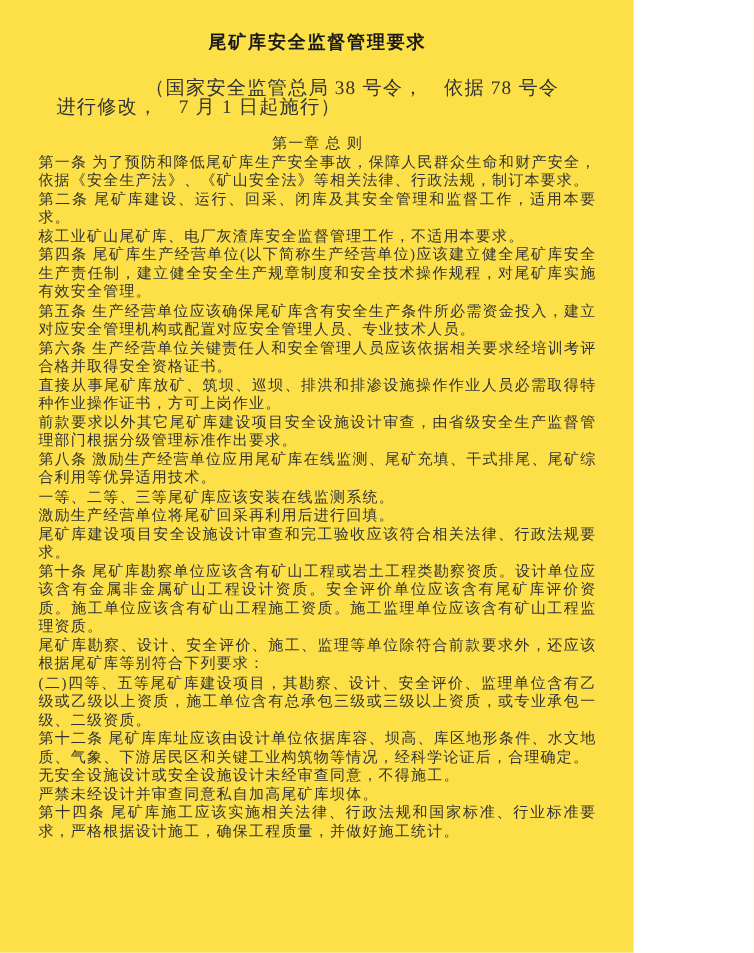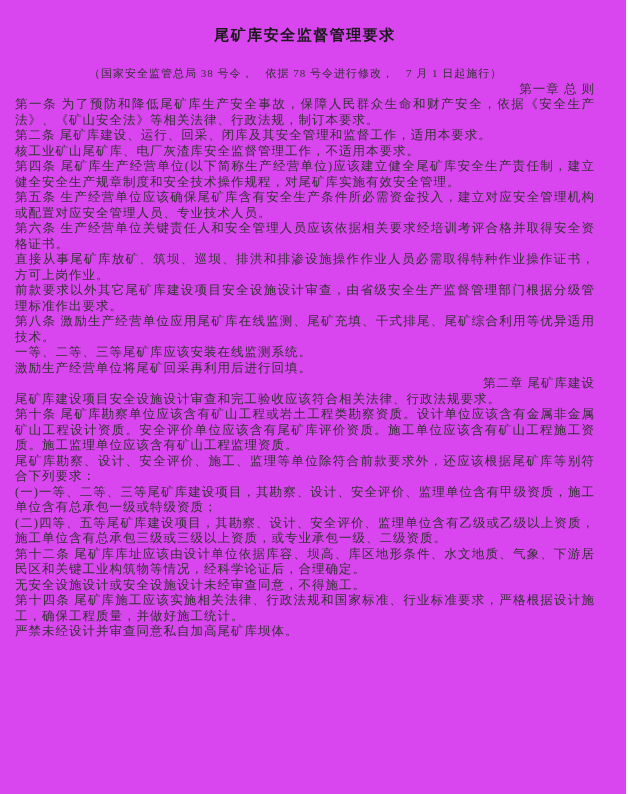--- a/index.html
+++ b/index.html
@@ -9,51 +9,51 @@
   }
   body {
     width: 628px;
     height: 794px;
     overflow: hidden;
     font-family: "Liberation Serif", "DejaVu Serif", serif;
     color: #333333;
   }
   .page {
     box-sizing: border-box;
-    width: 626px;
+    width: 528px;
     height: 794px;
-    padding: 26px 31px 18px 15px;
-    background: #d946ef;
+    padding: 26px 31px 18px 32px;
+    background: #fde047;
   }
   .doc-title {
     margin: 0 0 21px 0;
     font-size: 15px;
     font-weight: bold;
     text-align: center;
     color: #1a1a1a;
     letter-spacing: 1.5px;
   }
   .byline {
-    margin: 0;
-    font-size: 11px;
+    margin: 15px;
+    font-size: 16px;
     line-height: 15.5px;
     letter-spacing: 1px;
     text-indent: 74px;
     white-space: pre-wrap;
   }
   .para {
     margin: 0;
     font-size: 12.5px;
     line-height: 15.5px;
     letter-spacing: 1px;
     text-align: justify;
     text-justify: inter-character;
   }
   .para.chapter {
-    text-align: right;
+    text-align: center;
   }
 </style>
 </head>
 <body>
 
 <div class="page">
   <h1 class="doc-title">尾矿库安全监督管理要求</h1>
   <p class="byline">（国家安全监管总局 38 号令，　依据 78 号令进行修改，　7 月 1 日起施行）</p>
   <div id="paragraphs">
       <p class="para chapter">第一章 总 则</p>
@@ -61,24 +61,22 @@
       <p class="para body">第二条 尾矿库建设、运行、回采、闭库及其安全管理和监督工作，适用本要求。</p>
       <p class="para body">核工业矿山尾矿库、电厂灰渣库安全监督管理工作，不适用本要求。</p>
       <p class="para body">第四条 尾矿库生产经营单位(以下简称生产经营单位)应该建立健全尾矿库安全生产责任制，建立健全安全生产规章制度和安全技术操作规程，对尾矿库实施有效安全管理。</p>
       <p class="para body">第五条 生产经营单位应该确保尾矿库含有安全生产条件所必需资金投入，建立对应安全管理机构或配置对应安全管理人员、专业技术人员。</p>
       <p class="para body">第六条 生产经营单位关键责任人和安全管理人员应该依据相关要求经培训考评合格并取得安全资格证书。</p>
       <p class="para body">直接从事尾矿库放矿、筑坝、巡坝、排洪和排渗设施操作作业人员必需取得特种作业操作证书，方可上岗作业。</p>
       <p class="para body">前款要求以外其它尾矿库建设项目安全设施设计审查，由省级安全生产监督管理部门根据分级管理标准作出要求。</p>
       <p class="para body">第八条 激励生产经营单位应用尾矿库在线监测、尾矿充填、干式排尾、尾矿综合利用等优异适用技术。</p>
       <p class="para body">一等、二等、三等尾矿库应该安装在线监测系统。</p>
       <p class="para body">激励生产经营单位将尾矿回采再利用后进行回填。</p>
-      <p class="para chapter">第二章 尾矿库建设</p>
       <p class="para body">尾矿库建设项目安全设施设计审查和完工验收应该符合相关法律、行政法规要求。</p>
       <p class="para body">第十条 尾矿库勘察单位应该含有矿山工程或岩土工程类勘察资质。设计单位应该含有金属非金属矿山工程设计资质。安全评价单位应该含有尾矿库评价资质。施工单位应该含有矿山工程施工资质。施工监理单位应该含有矿山工程监理资质。</p>
       <p class="para body">尾矿库勘察、设计、安全评价、施工、监理等单位除符合前款要求外，还应该根据尾矿库等别符合下列要求：</p>
-      <p class="para body">(一)一等、二等、三等尾矿库建设项目，其勘察、设计、安全评价、监理单位含有甲级资质，施工单位含有总承包一级或特级资质；</p>
       <p class="para body">(二)四等、五等尾矿库建设项目，其勘察、设计、安全评价、监理单位含有乙级或乙级以上资质，施工单位含有总承包三级或三级以上资质，或专业承包一级、二级资质。</p>
       <p class="para body">第十二条 尾矿库库址应该由设计单位依据库容、坝高、库区地形条件、水文地质、气象、下游居民区和关键工业构筑物等情况，经科学论证后，合理确定。</p>
       <p class="para body">无安全设施设计或安全设施设计未经审查同意，不得施工。</p>
+      <p class="para body">严禁未经设计并审查同意私自加高尾矿库坝体。</p>
       <p class="para body">第十四条 尾矿库施工应该实施相关法律、行政法规和国家标准、行业标准要求，严格根据设计施工，确保工程质量，并做好施工统计。</p>
-      <p class="para body">严禁未经设计并审查同意私自加高尾矿库坝体。</p>
     </div>
 </div>
 
 </body></html>

